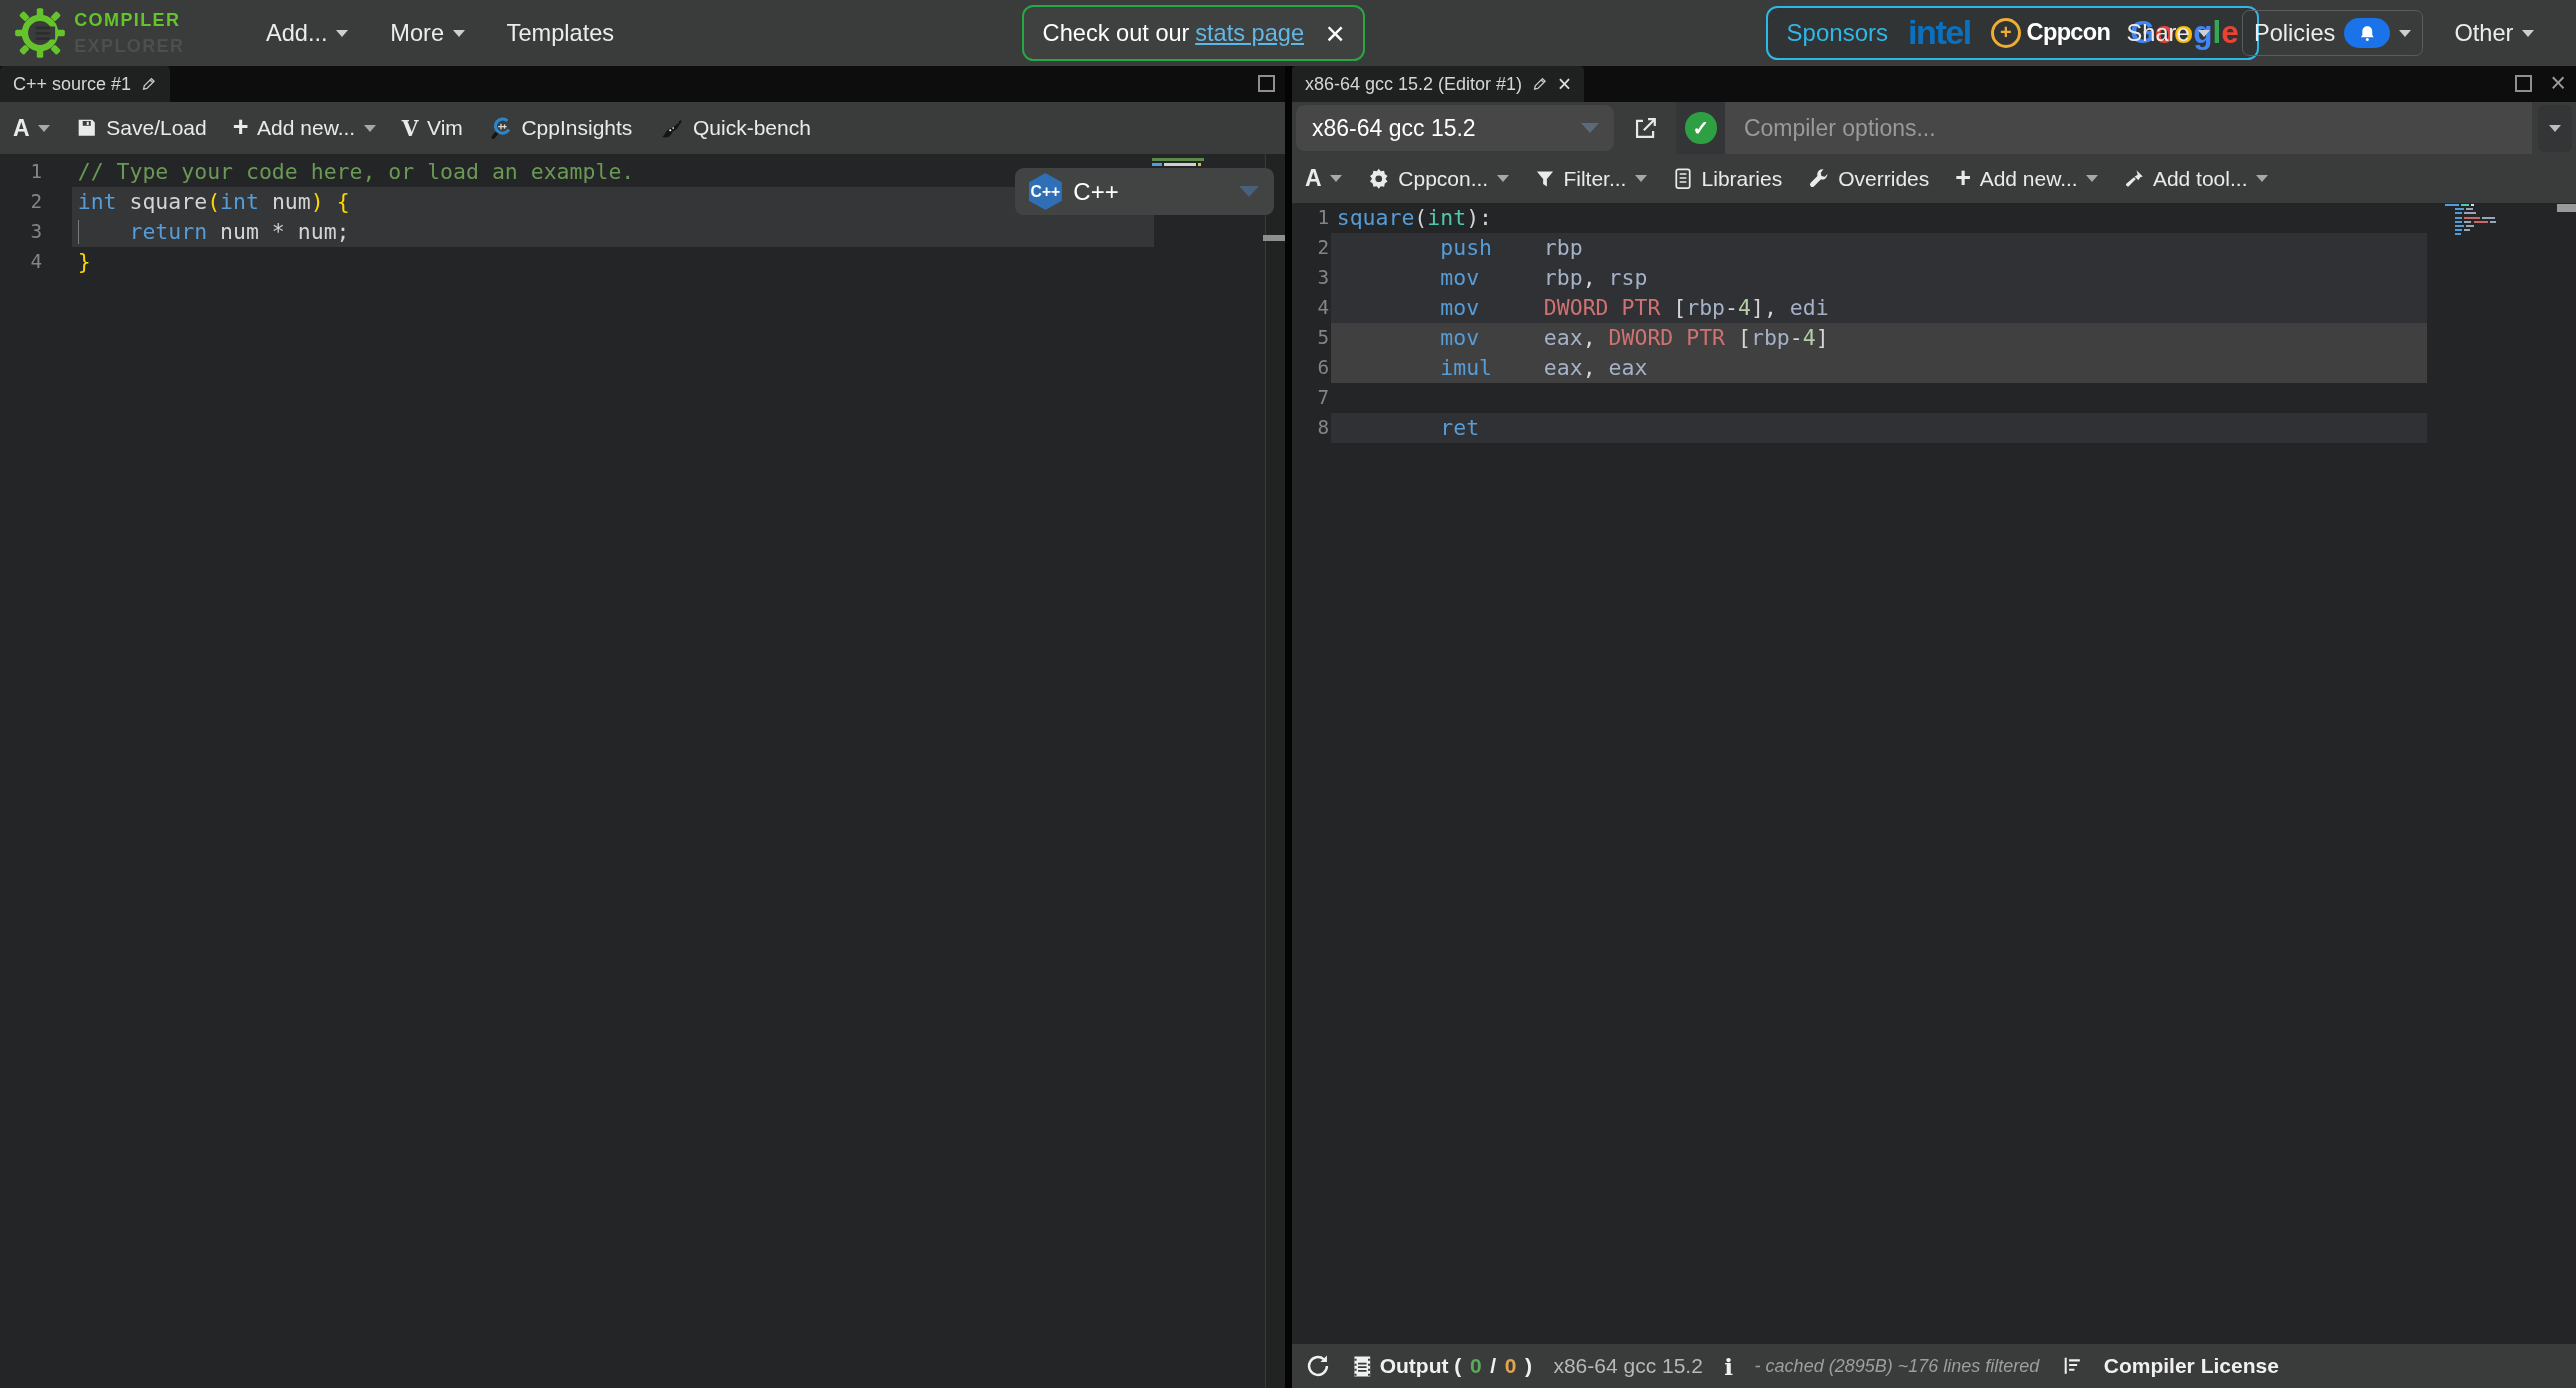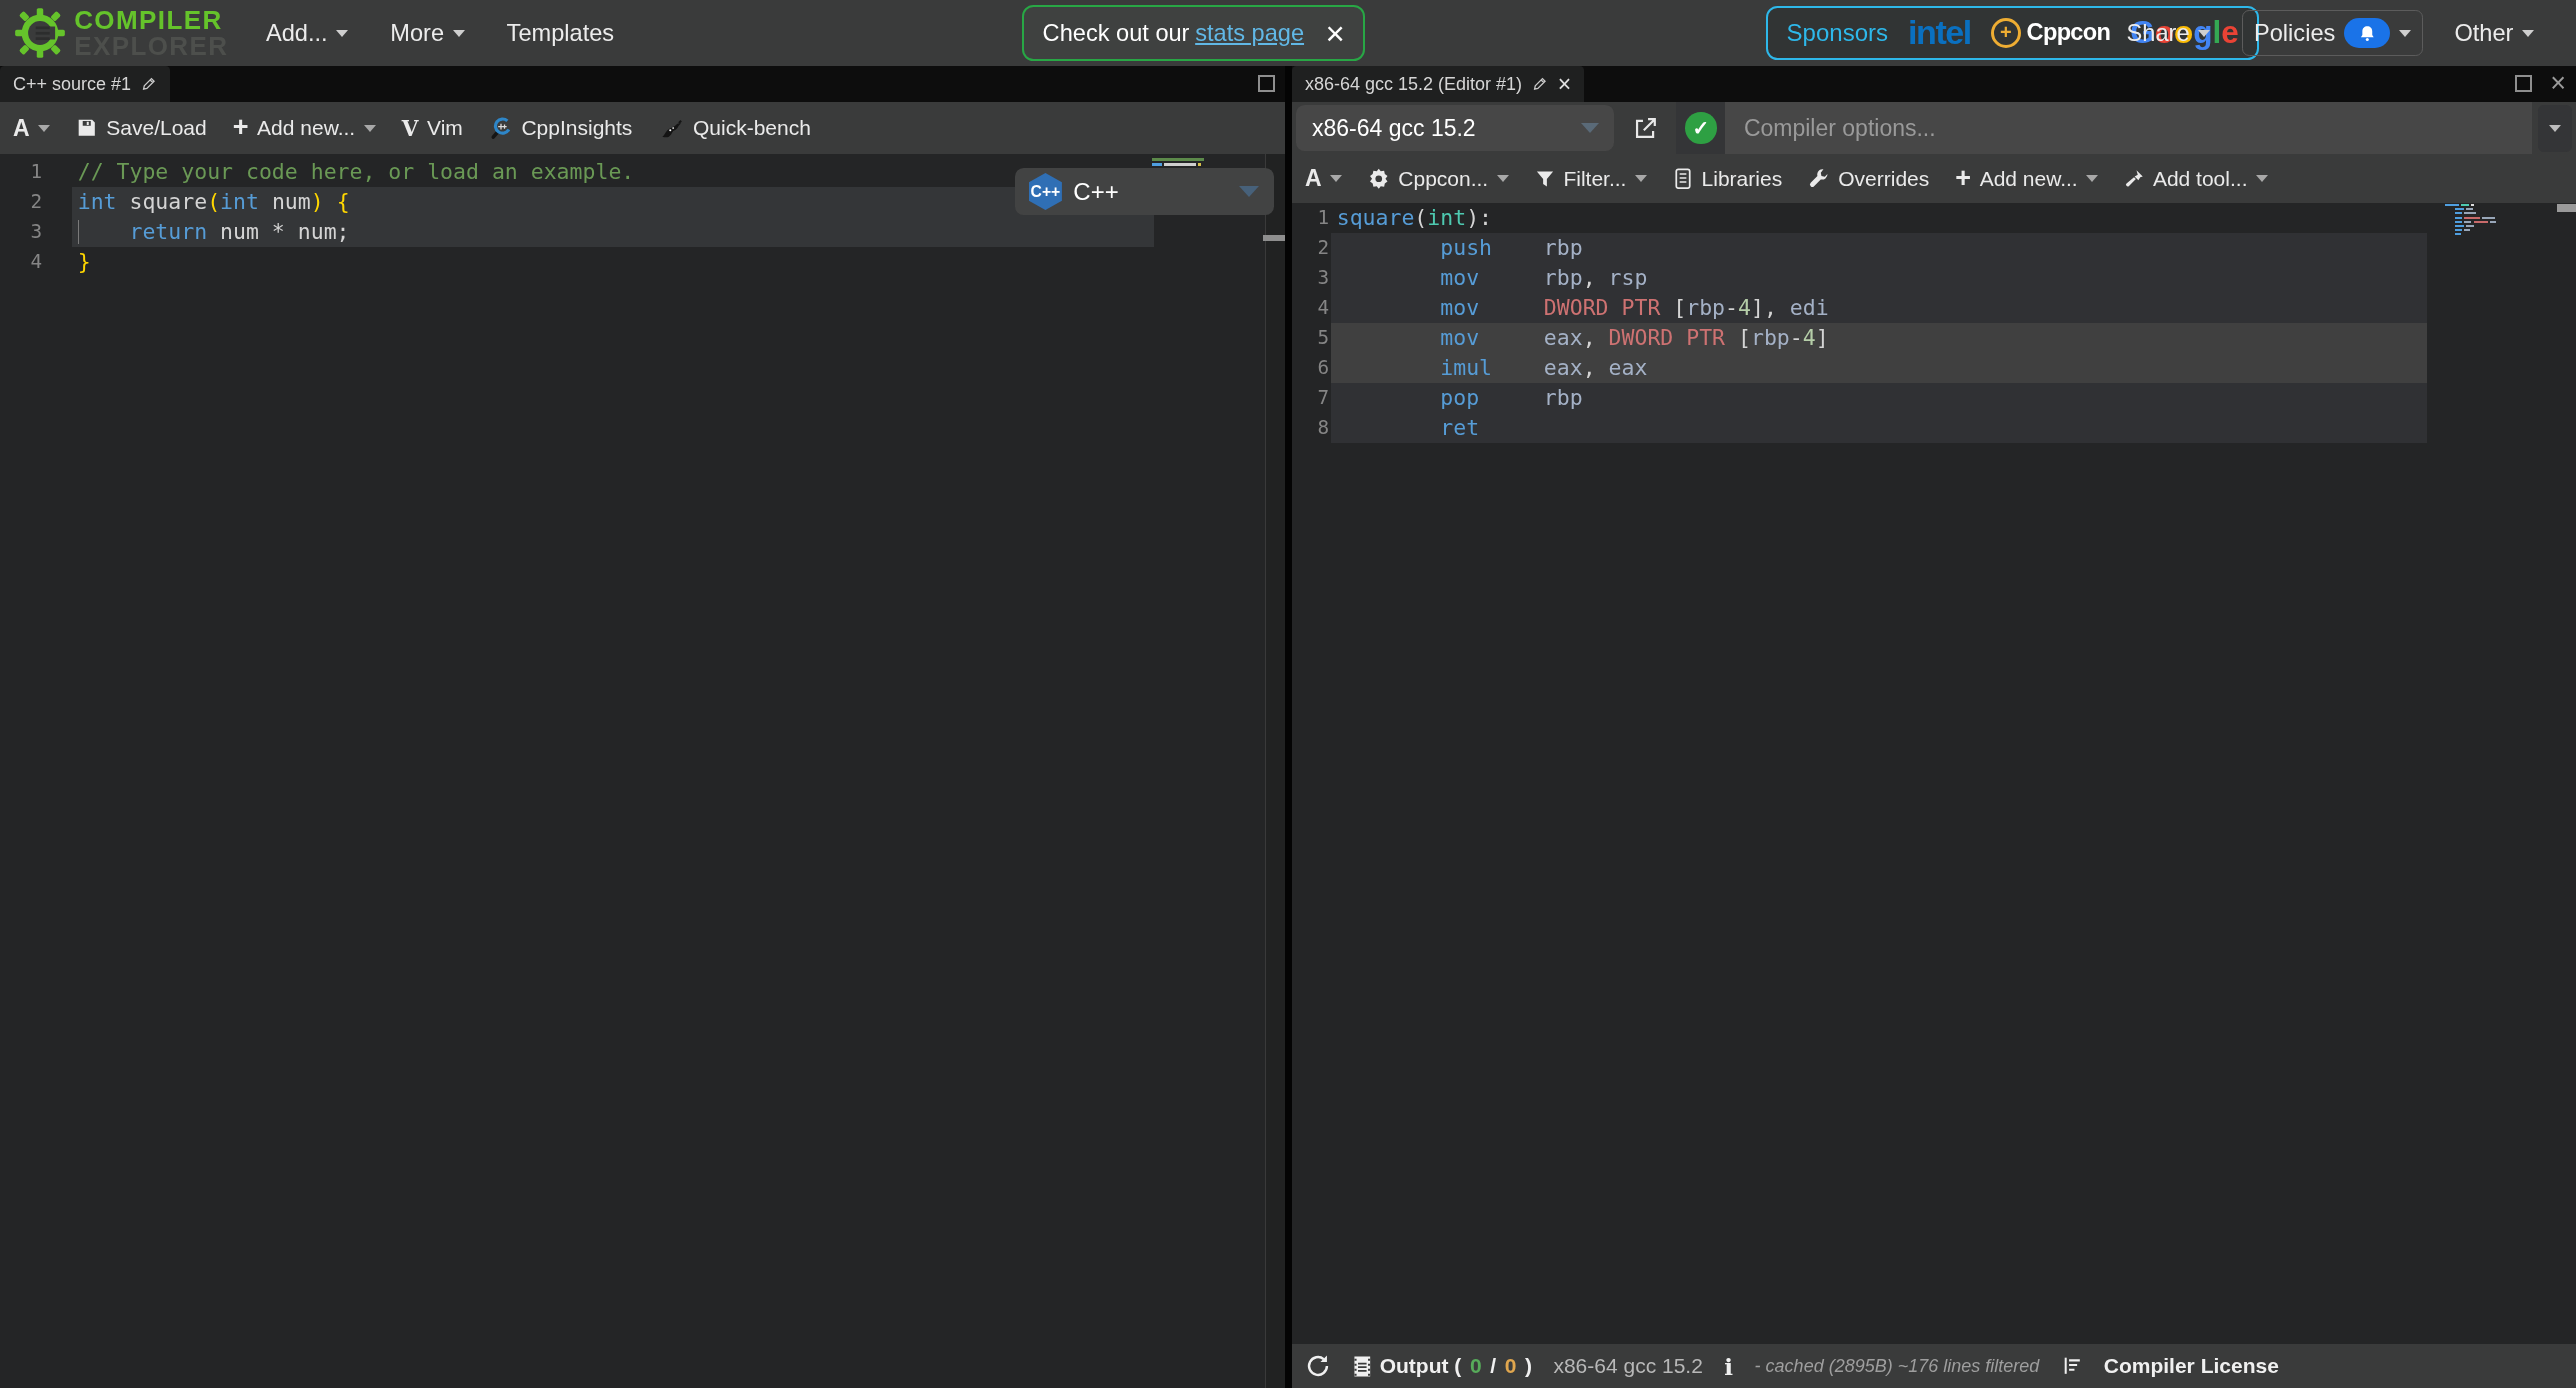--- a/index.html
+++ b/index.html
@@ -2,21 +2,21 @@
 <html style="font-size:11.4px"><head>
 <meta charset="utf-8">
 <style>
   * { margin:0; padding:0; box-sizing:border-box; }
   html,body { width:2576px; height:1388px; background:#000; overflow:hidden;
               font-family:"Liberation Sans", sans-serif; }
 
   
   #navbar { position:absolute; left:0; top:0; width:2576px; height:66px; background:#3a3b3b; }
   #logo { position:absolute; left:13px; top:5.7px; display:flex; align-items:center; gap:7.2px; }
-  #logo-text div { font-weight:bold; font-size:26px; letter-spacing:1.4px; line-height:26px; }
+  #logo-text div { font-weight:bold; font-size:18px; letter-spacing:1.4px; line-height:26px; }
   #logo-line1 { color:#65c32b; }
   #logo-line2 { color:#4d4f4c; }
   #nav-menus { position:absolute; left:266px; top:0; height:66px; display:flex; align-items:center; gap:42px; }
   .nav-item { color:#ececec; font-size:23.6px; display:flex; align-items:center; gap:8.6px; cursor:pointer; }
   .caret { width:0; height:0; border-left:6.4px solid transparent; border-right:6.4px solid transparent;
            border-top:7.9px solid #cfcfcf; display:inline-block; }
   .caret.dim { border-top-color:#a8a8a8; }
 
   #banner { position:absolute; left:1022px; top:5px; height:56px; background:#3f4140;
             border:2.9px solid #28a745; border-radius:11.4px; display:flex; align-items:center;
@@ -395,21 +395,21 @@
     </div>
 
     <div class="editor" id="right-editor">
       <div id="right-code">
           <div class="code-row"><span class="ln">1</span><span class="body"><span class="tk-lbl">square</span><span class="tk-pl">(</span><span class="tk-typ">int</span><span class="tk-pl">):</span></span></div>
           <div class="code-row hl1"><span class="ln">2</span><span class="body"><span class="tk-pl">        </span><span class="tk-mn">push</span><span class="tk-pl">    </span><span class="tk-reg">rbp</span></span></div>
           <div class="code-row hl1"><span class="ln">3</span><span class="body"><span class="tk-pl">        </span><span class="tk-mn">mov</span><span class="tk-pl">     </span><span class="tk-reg">rbp</span><span class="tk-pl">, </span><span class="tk-reg">rsp</span></span></div>
           <div class="code-row hl1"><span class="ln">4</span><span class="body"><span class="tk-pl">        </span><span class="tk-mn">mov</span><span class="tk-pl">     </span><span class="tk-ptr">DWORD PTR</span><span class="tk-pl"> [</span><span class="tk-reg">rbp</span><span class="tk-pl">-</span><span class="tk-num">4</span><span class="tk-pl">], </span><span class="tk-reg">edi</span></span></div>
           <div class="code-row hl2"><span class="ln">5</span><span class="body"><span class="tk-pl">        </span><span class="tk-mn">mov</span><span class="tk-pl">     </span><span class="tk-reg">eax</span><span class="tk-pl">, </span><span class="tk-ptr">DWORD PTR</span><span class="tk-pl"> [</span><span class="tk-reg">rbp</span><span class="tk-pl">-</span><span class="tk-num">4</span><span class="tk-pl">]</span></span></div>
           <div class="code-row hl2"><span class="ln">6</span><span class="body"><span class="tk-pl">        </span><span class="tk-mn">imul</span><span class="tk-pl">    </span><span class="tk-reg">eax</span><span class="tk-pl">, </span><span class="tk-reg">eax</span></span></div>
-          <div class="code-row hl1"><span class="ln">7</span><span class="body"><span class="tk-pl">        </span><span class="tk-mn">pop</span><span class="tk-pl">     </span><span class="tk-reg">rbp</span></span></div>
+          <div class="code-row hl1"><span class="ln">7</span></div>
           <div class="code-row hl1"><span class="ln">8</span><span class="body"><span class="tk-pl">        </span><span class="tk-mn">ret</span></span></div>
         </div>
       <div id="right-scrollmark"></div>
     </div>
 
     <div class="minimap" id="right-minimap">
       <div class="mm-line">
           <span class="mm-seg" style="width:14.3px;background:#4f9fe0"></span>
           <span class="mm-seg" style="width:7.2px;background:#4EC9B0"></span>
           <span class="mm-seg" style="width:2.9px;background:#ddd"></span>

